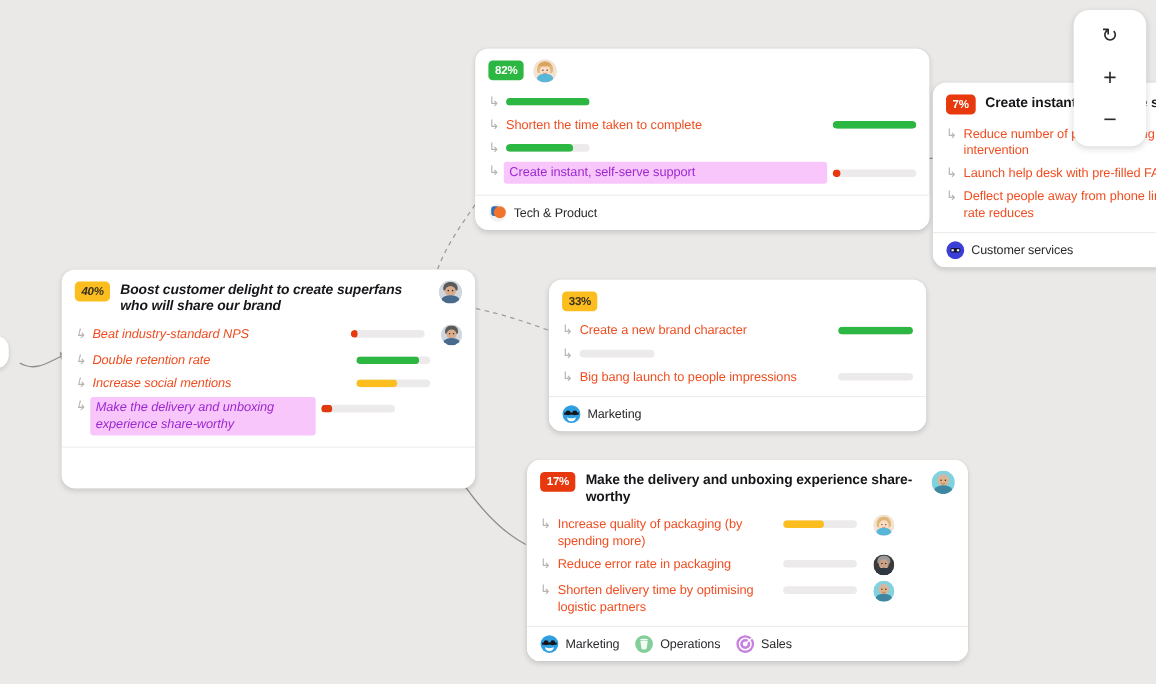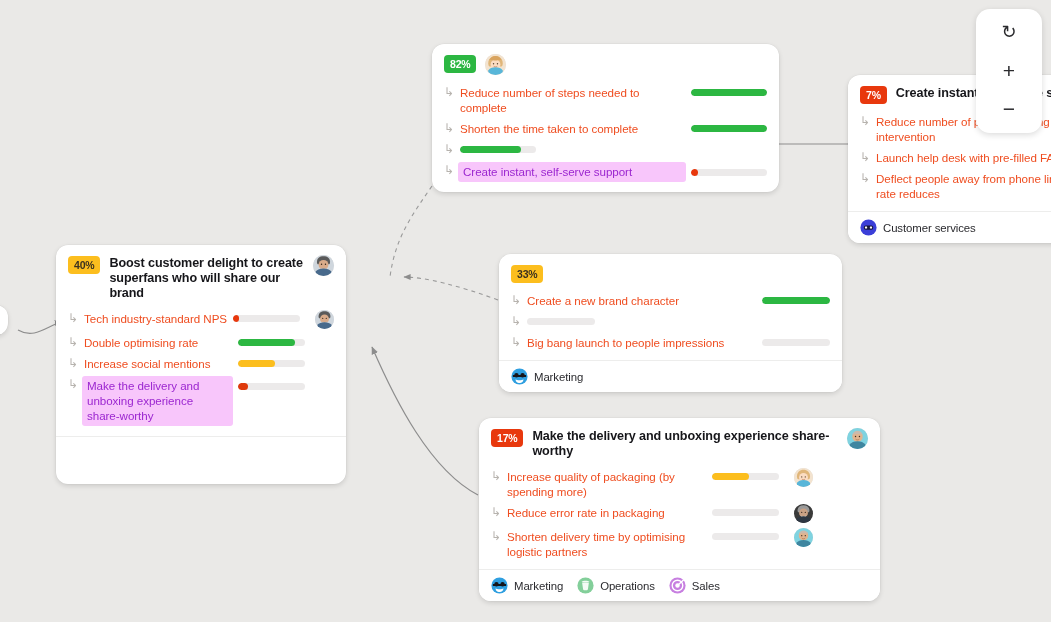--- a/index.html
+++ b/index.html
@@ -147,21 +147,21 @@
     <path d="M498,300 C460,286 425,277 404,277" stroke="#9a9a9a" stroke-width="1.1" fill="none" stroke-dasharray="4 4" marker-end="url(#ah)"></path>
 
     <path d="M478,495 C430,470 395,400 372,347" stroke="#8d8d8d" stroke-width="1.2" fill="none" marker-end="url(#ah)"></path>
 
     <path d="M18,330 C35,340 48,325 62,322" stroke="#8d8d8d" stroke-width="1.2" fill="none" marker-end="url(#ah)"></path>
   </svg>
 
   <div class="card" style="left:-28px; top:305px; width:36px; height:30px;">
   </div>
 
-  <div class="card" style="left:432px; top:44px; width:347px;">
+  <div class="card" style="left:432px; top:44px; width:413px;">
     <div class="card-body">
       <div class="card-head">
         <span class="badge green">82%</span>
         <span class="head-avatar">
           <span class="av" style="width:21px;height:21px;">
             <svg viewBox="0 0 32 32">
                 <rect width="32" height="32" fill="#f3e3cf"></rect>
                 <path d="M5 14c0-7 5-11 11-11s11 4 11 11c0 3-1 5-2 5H7c-1 0-2-2-2-5z" fill="#e0b679"></path>
                 <circle cx="16" cy="16" r="7.5" fill="#fbdcc2"></circle>
                 <circle cx="13" cy="15" r="1.1" fill="#5a4632"></circle>
@@ -169,21 +169,20 @@
                 <path d="M13.8 19c1.4 1.1 3 1.1 4.4 0" stroke="#b9744f" stroke-width="1.1" fill="none" stroke-linecap="round"></path>
                 <path d="M5 25c2-3.5 6-5 11-5s9 1.5 11 5v7H5z" fill="#58b6d9"></path>
                 <path d="M6 9c3-4 6-6 10-6s7 2 9 6c-3-1-6 1-9 1S9 8 6 9z" fill="#d9a45f"></path>
               </svg>
           </span>
         </span>
       </div>
 
       <div class="kr">
         <span class="kr-arrow">↳</span>
-        <span class="kr-label">Reduce number of steps needed to complete</span>
         <span class="kr-bar" style="width:76px;">
             <i style="width:100%;background:#2cb742;"></i>
           </span>
       </div>
       <div class="kr">
         <span class="kr-arrow">↳</span>
         <span class="kr-label">Shorten the time taken to complete</span>
         <span class="kr-bar" style="width:76px;">
             <i style="width:100%;background:#2cb742;"></i>
           </span>
@@ -194,20 +193,32 @@
             <i style="width:80%;background:#2cb742;"></i>
           </span>
       </div>
       <div class="kr" style="margin-bottom:2px;">
         <span class="kr-arrow">↳</span>
         <span class="kr-label hl">Create instant, self-serve support</span>
         <span class="kr-bar" style="width:76px;margin-top:7px;">
             <i style="width:9%;background:#e8380d;"></i>
           </span>
       </div>
+    </div>
+    <div class="card-foot">
+      <span class="team">
+        <span class="tg">
+          <svg width="17" height="17" viewBox="0 0 20 20">
+              <circle cx="10" cy="10" r="9.5" fill="#f2f2f2"></circle>
+              <path d="M3 6.2a3.2 3.2 0 0 1 3.2-3.2h4.1v10.4H6.2A3.2 3.2 0 0 1 3 10.2z" fill="#2f6db5"></path>
+              <circle cx="12.2" cy="9.4" r="6.4" fill="#f2742c"></circle>
+            </svg>
+        </span>
+        <span class="team-name">Tech &amp; Product</span>
+      </span>
     </div>
   </div>
 
   <div class="card" style="left:848px; top:75px; width:280px;">
     <div class="card-body">
       <div class="card-head">
         <span class="badge red">7%</span>
         <div class="card-title">Create instant, self-serve support</div>
       </div>
 
@@ -232,21 +243,21 @@
               <rect x="4.5" y="7.5" width="11" height="5" rx="2.2" fill="#16163a"></rect>
               <rect x="5.8" y="8.9" width="2.6" height="2.2" rx="0.6" fill="#fff"></rect>
               <rect x="11.6" y="8.9" width="2.6" height="2.2" rx="0.6" fill="#fff"></rect>
             </svg>
         </span>
         <span class="team-name">Customer services</span>
       </span>
     </div>
   </div>
 
-  <div class="card" style="left:56px; top:245px; width:290px; padding-bottom:22px;">
+  <div class="card" style="left:56px; top:245px; width:376px; padding-bottom:12px;font-style:italic;">
     <div class="card-body">
       <div class="card-head">
         <span class="badge yellow">40%</span>
         <div class="card-title">Boost customer delight to create superfans who will share our brand</div>
         <span class="head-avatar">
           <span class="av" style="width:21px;height:21px;">
             <svg viewBox="0 0 32 32">
                 <rect width="32" height="32" fill="#cfd6dd"></rect>
                 <path d="M6 11c0-6 4-9 10-9s10 3 10 9c0 2-1 3-1 3H7s-1-1-1-3z" fill="#5a5a5a"></path>
                 <circle cx="16" cy="15" r="7.5" fill="#d9ab8a"></circle>
@@ -254,41 +265,41 @@
                 <circle cx="19" cy="14" r="1.1" fill="#33261c"></circle>
                 <path d="M11.5 19c1.4 2.6 7.6 2.6 9 0 .5 2.5-2 4.2-4.5 4.2S11 21.5 11.5 19z" fill="#c8c8c8"></path>
                 <path d="M4 25c2.5-3 7-4.5 12-4.5s9.5 1.5 12 4.5v7H4z" fill="#486a8c"></path>
               </svg>
           </span>
         </span>
       </div>
 
       <div class="kr">
         <span class="kr-arrow">↳</span>
-        <span class="kr-label">Tech industry-standard NPS</span>
+        <span class="kr-label">Beat industry-standard NPS</span>
         <span class="kr-bar" style="width:67px;">
             <i style="width:9%;background:#e8380d;"></i>
           </span>
         <span class="kr-avatar" style="margin-left:10px;">
           <span class="av" style="width:19px;height:19px;">
             <svg viewBox="0 0 32 32">
                 <rect width="32" height="32" fill="#cfd6dd"></rect>
                 <path d="M6 11c0-6 4-9 10-9s10 3 10 9c0 2-1 3-1 3H7s-1-1-1-3z" fill="#5a5a5a"></path>
                 <circle cx="16" cy="15" r="7.5" fill="#d9ab8a"></circle>
                 <circle cx="13" cy="14" r="1.1" fill="#33261c"></circle>
                 <circle cx="19" cy="14" r="1.1" fill="#33261c"></circle>
                 <path d="M11.5 19c1.4 2.6 7.6 2.6 9 0 .5 2.5-2 4.2-4.5 4.2S11 21.5 11.5 19z" fill="#c8c8c8"></path>
                 <path d="M4 25c2.5-3 7-4.5 12-4.5s9.5 1.5 12 4.5v7H4z" fill="#486a8c"></path>
               </svg>
           </span>
         </span>
       </div>
       <div class="kr">
         <span class="kr-arrow">↳</span>
-        <span class="kr-label">Double optimising rate</span>
+        <span class="kr-label">Double retention rate</span>
         <span class="kr-bar" style="width:67px;margin-right:29px;">
             <i style="width:85%;background:#2cb742;"></i>
           </span>
       </div>
       <div class="kr">
         <span class="kr-arrow">↳</span>
         <span class="kr-label">Increase social mentions</span>
         <span class="kr-bar" style="width:67px;margin-right:29px;">
             <i style="width:55%;background:#fcbe1e;"></i>
           </span>

